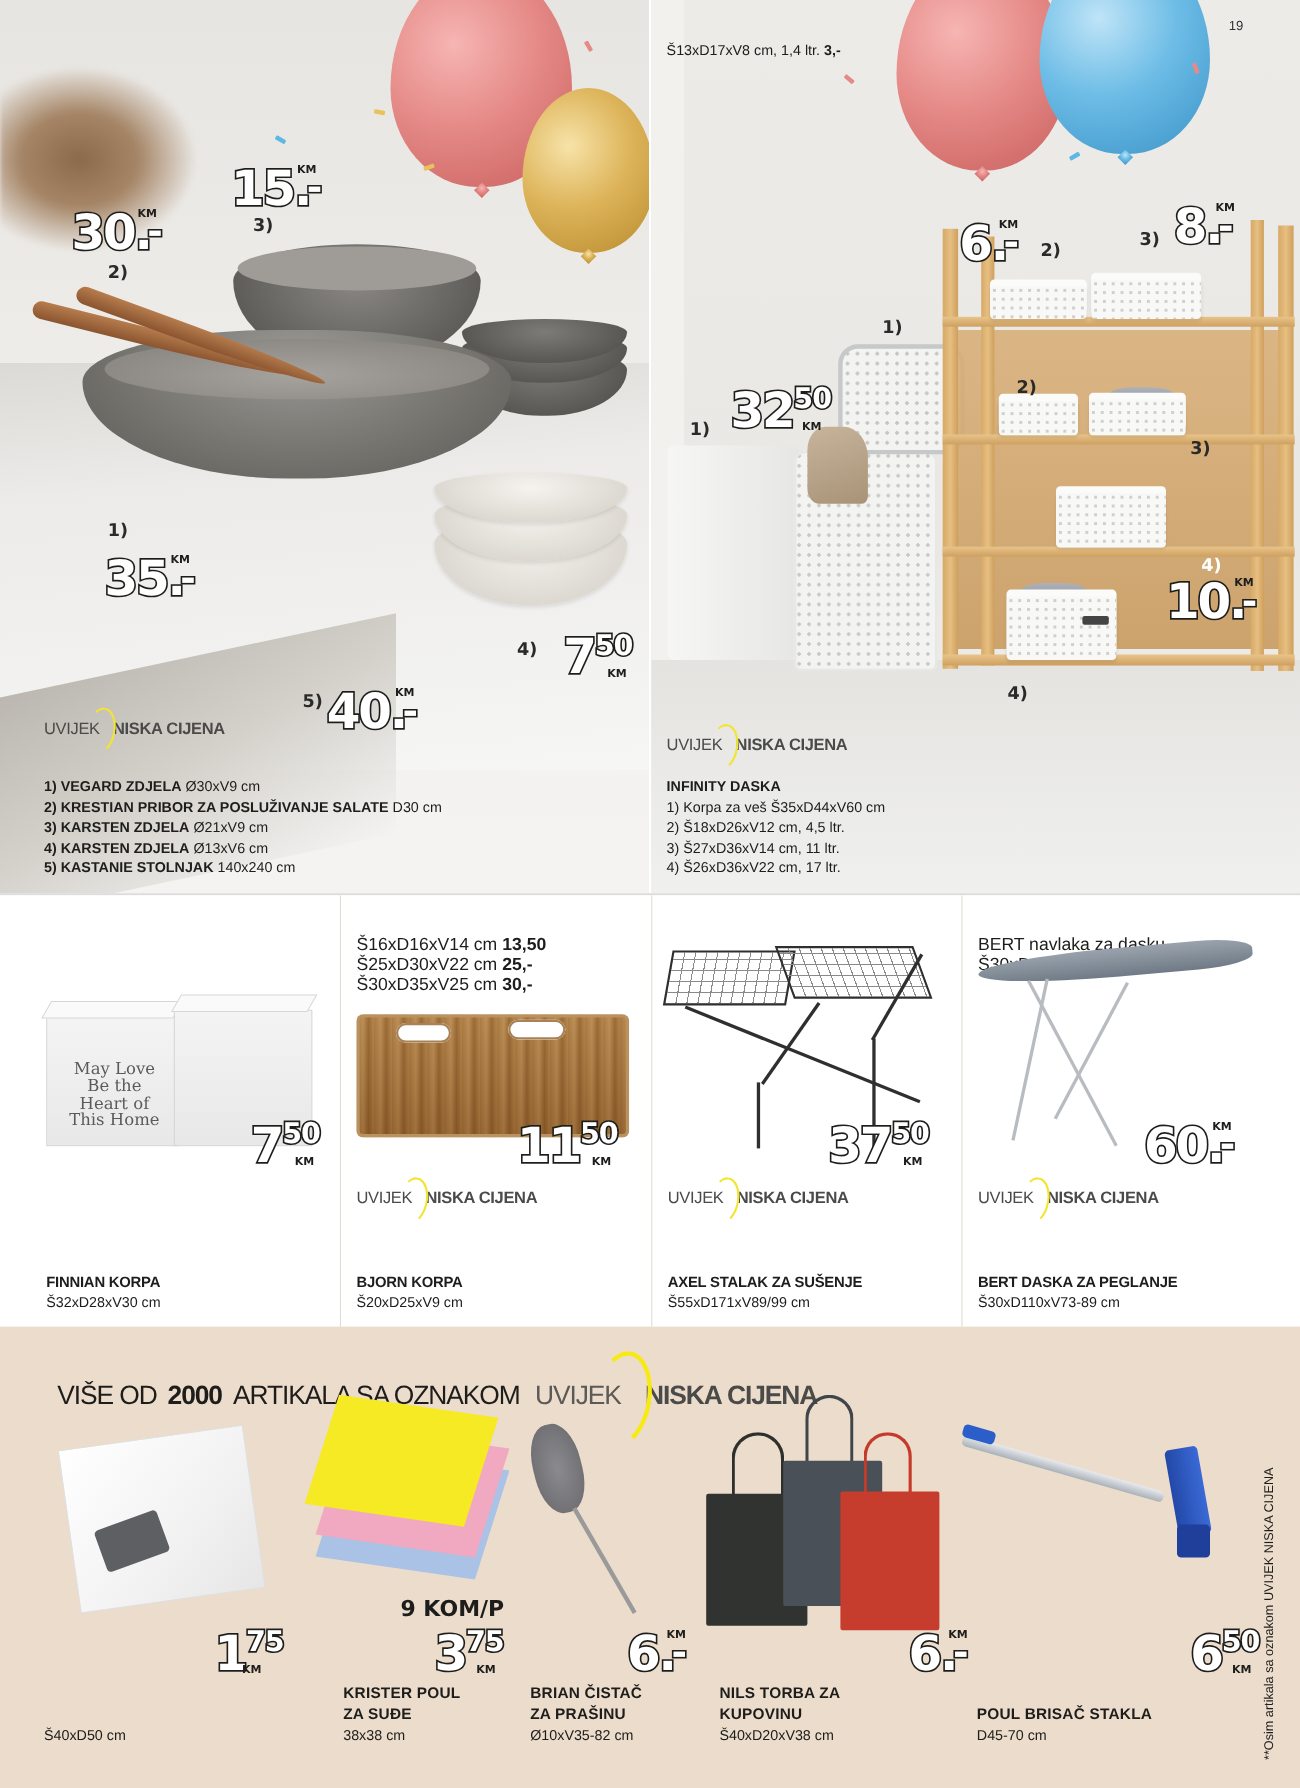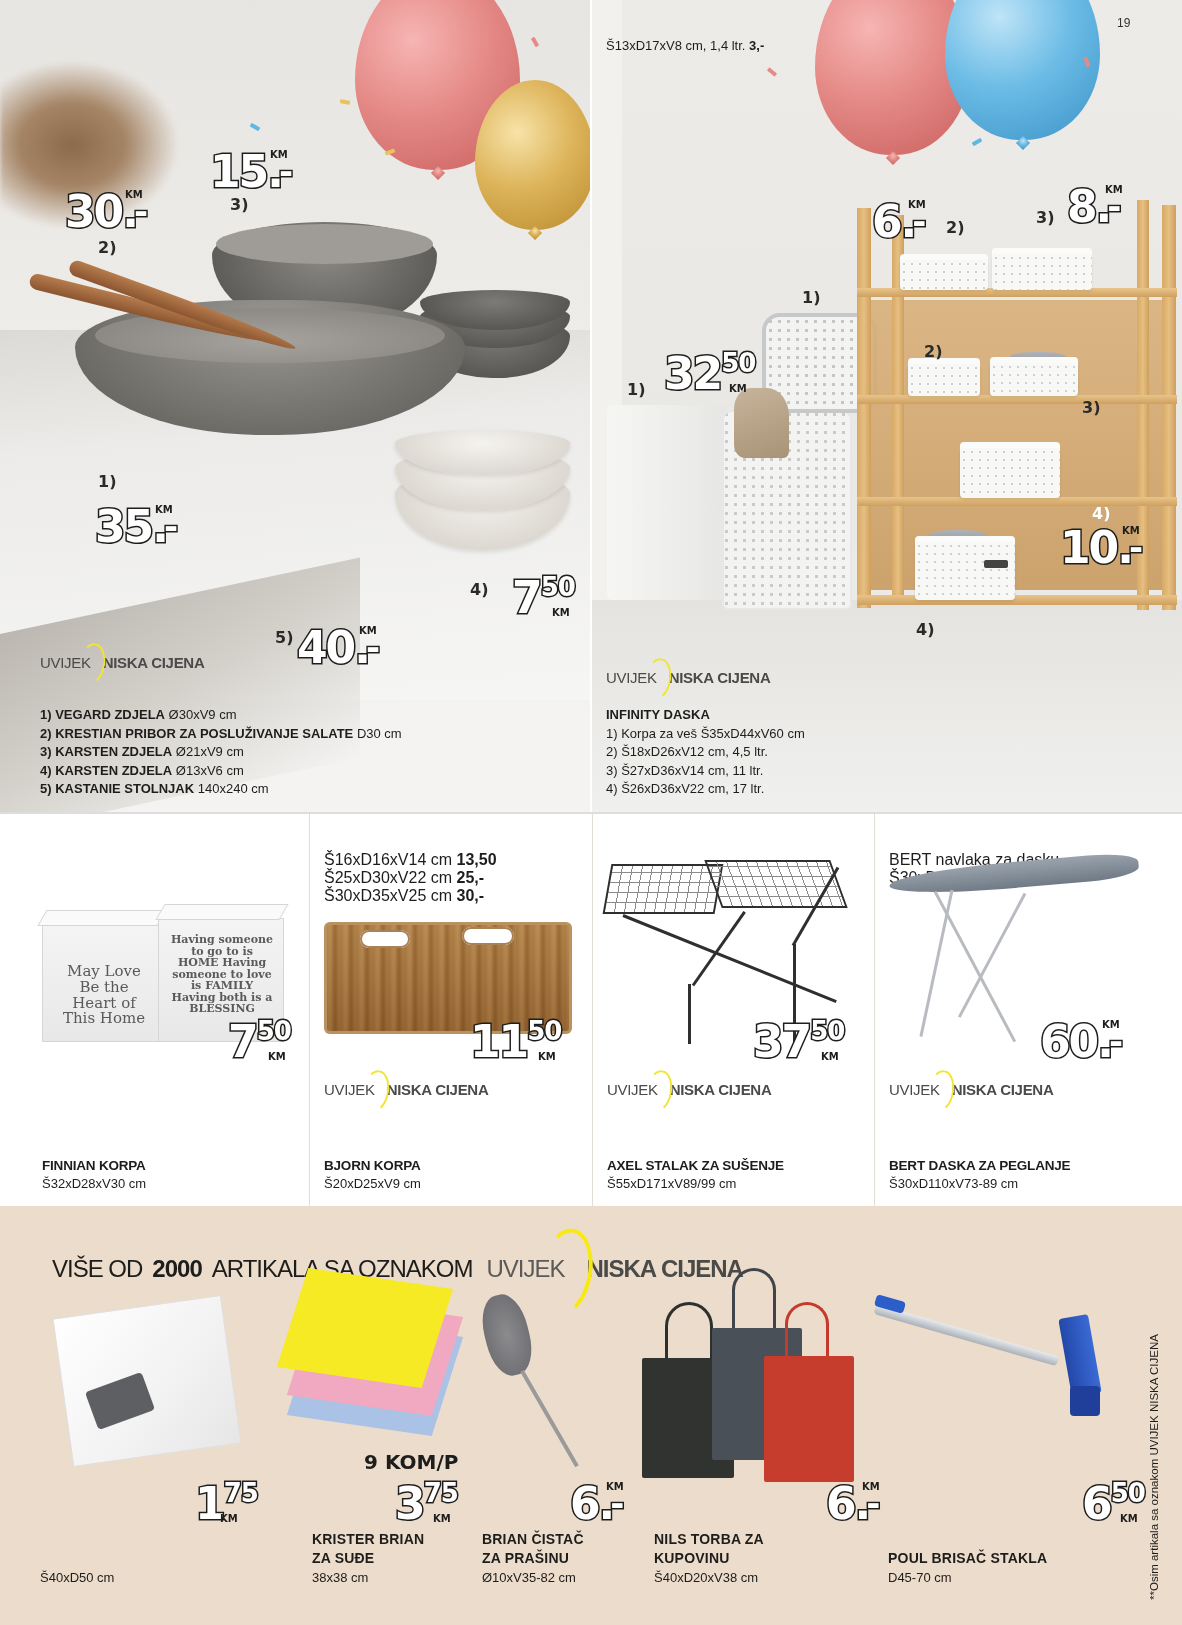--- a/index.html
+++ b/index.html
@@ -289,21 +289,20 @@
 <div class="divider-h"></div>
 
 <section class="mid">
 
   <div class="cell" style="left:0;width:309px">
     <div class="fbox" style="left:42px;top:110px;width:120px;height:118px"></div>
     <div class="fbox-top" style="left:42px;top:96px;width:120px;height:16px;transform:skewX(-30deg)"></div>
     <div class="script" style="left:62px;top:150px;width:84px;font-size:15px">May Love Be the Heart of This Home</div>
     <div class="fbox" style="left:158px;top:104px;width:126px;height:124px"></div>
     <div class="fbox-top" style="left:160px;top:90px;width:124px;height:16px;transform:skewX(-30deg)"></div>
-    <div class="script" style="left:170px;top:120px;width:104px;font-size:11px;font-weight:700">Having someone to go to is HOME Having someone to love is FAMILY Having both is a BLESSING</div>
 
     <div class="price" style="left:228px;top:206px">
       <span class="main">7</span><span class="sup">50</span>
       <span class="km" style="left:40px;top:32px">KM</span>
     </div>
     <div class="cell-name" style="left:42px">FINNIAN KORPA</div>
     <div class="cell-dim" style="left:42px">Š32xD28xV30 cm</div>
   </div>
 
   <div class="cell" style="left:309px;width:283px;border-left:1px solid #e2ddd5">
@@ -392,21 +391,21 @@
 
   <div class="cloth" style="left:300px;top:120px;width:150px;height:100px;background:#a9c2e6"></div>
   <div class="cloth" style="left:300px;top:100px;width:150px;height:100px;background:#f0a9c0"></div>
   <div class="cloth" style="left:290px;top:72px;width:150px;height:100px;background:#f5ea24"></div>
   <div class="kom" style="left:364px;top:244px">9 KOM/P</div>
   <div class="price" style="left:395px;top:276px">
     <span class="main">3</span><span class="sup">75</span>
     <span class="km" style="left:38px;top:32px">KM</span>
   </div>
   <div class="p-name" style="left:312px;top:324px">
-    <div>KRISTER BRIAN</div>
+    <div>KRISTER POUL</div>
       <div>ZA SUĐE</div>
   </div>
   <div class="p-dim" style="left:312px;top:364px">38x38 cm</div>
 
   <div style="position:absolute;left:485px;top:88px;width:44px;height:82px;background:radial-gradient(ellipse,#8b8b8e 0%,#6f6f73 80%);border-radius:45%;transform:rotate(-14deg)"></div>
   <div style="position:absolute;left:520px;top:165px;width:4px;height:110px;background:#9a9a9a;transform:rotate(-30deg);transform-origin:top"></div>
   <div class="price" style="left:570px;top:276px">
     <span class="main">6.</span><span class="dash">-</span>
     <span class="km" style="left:36px;top:0">KM</span>
   </div>

